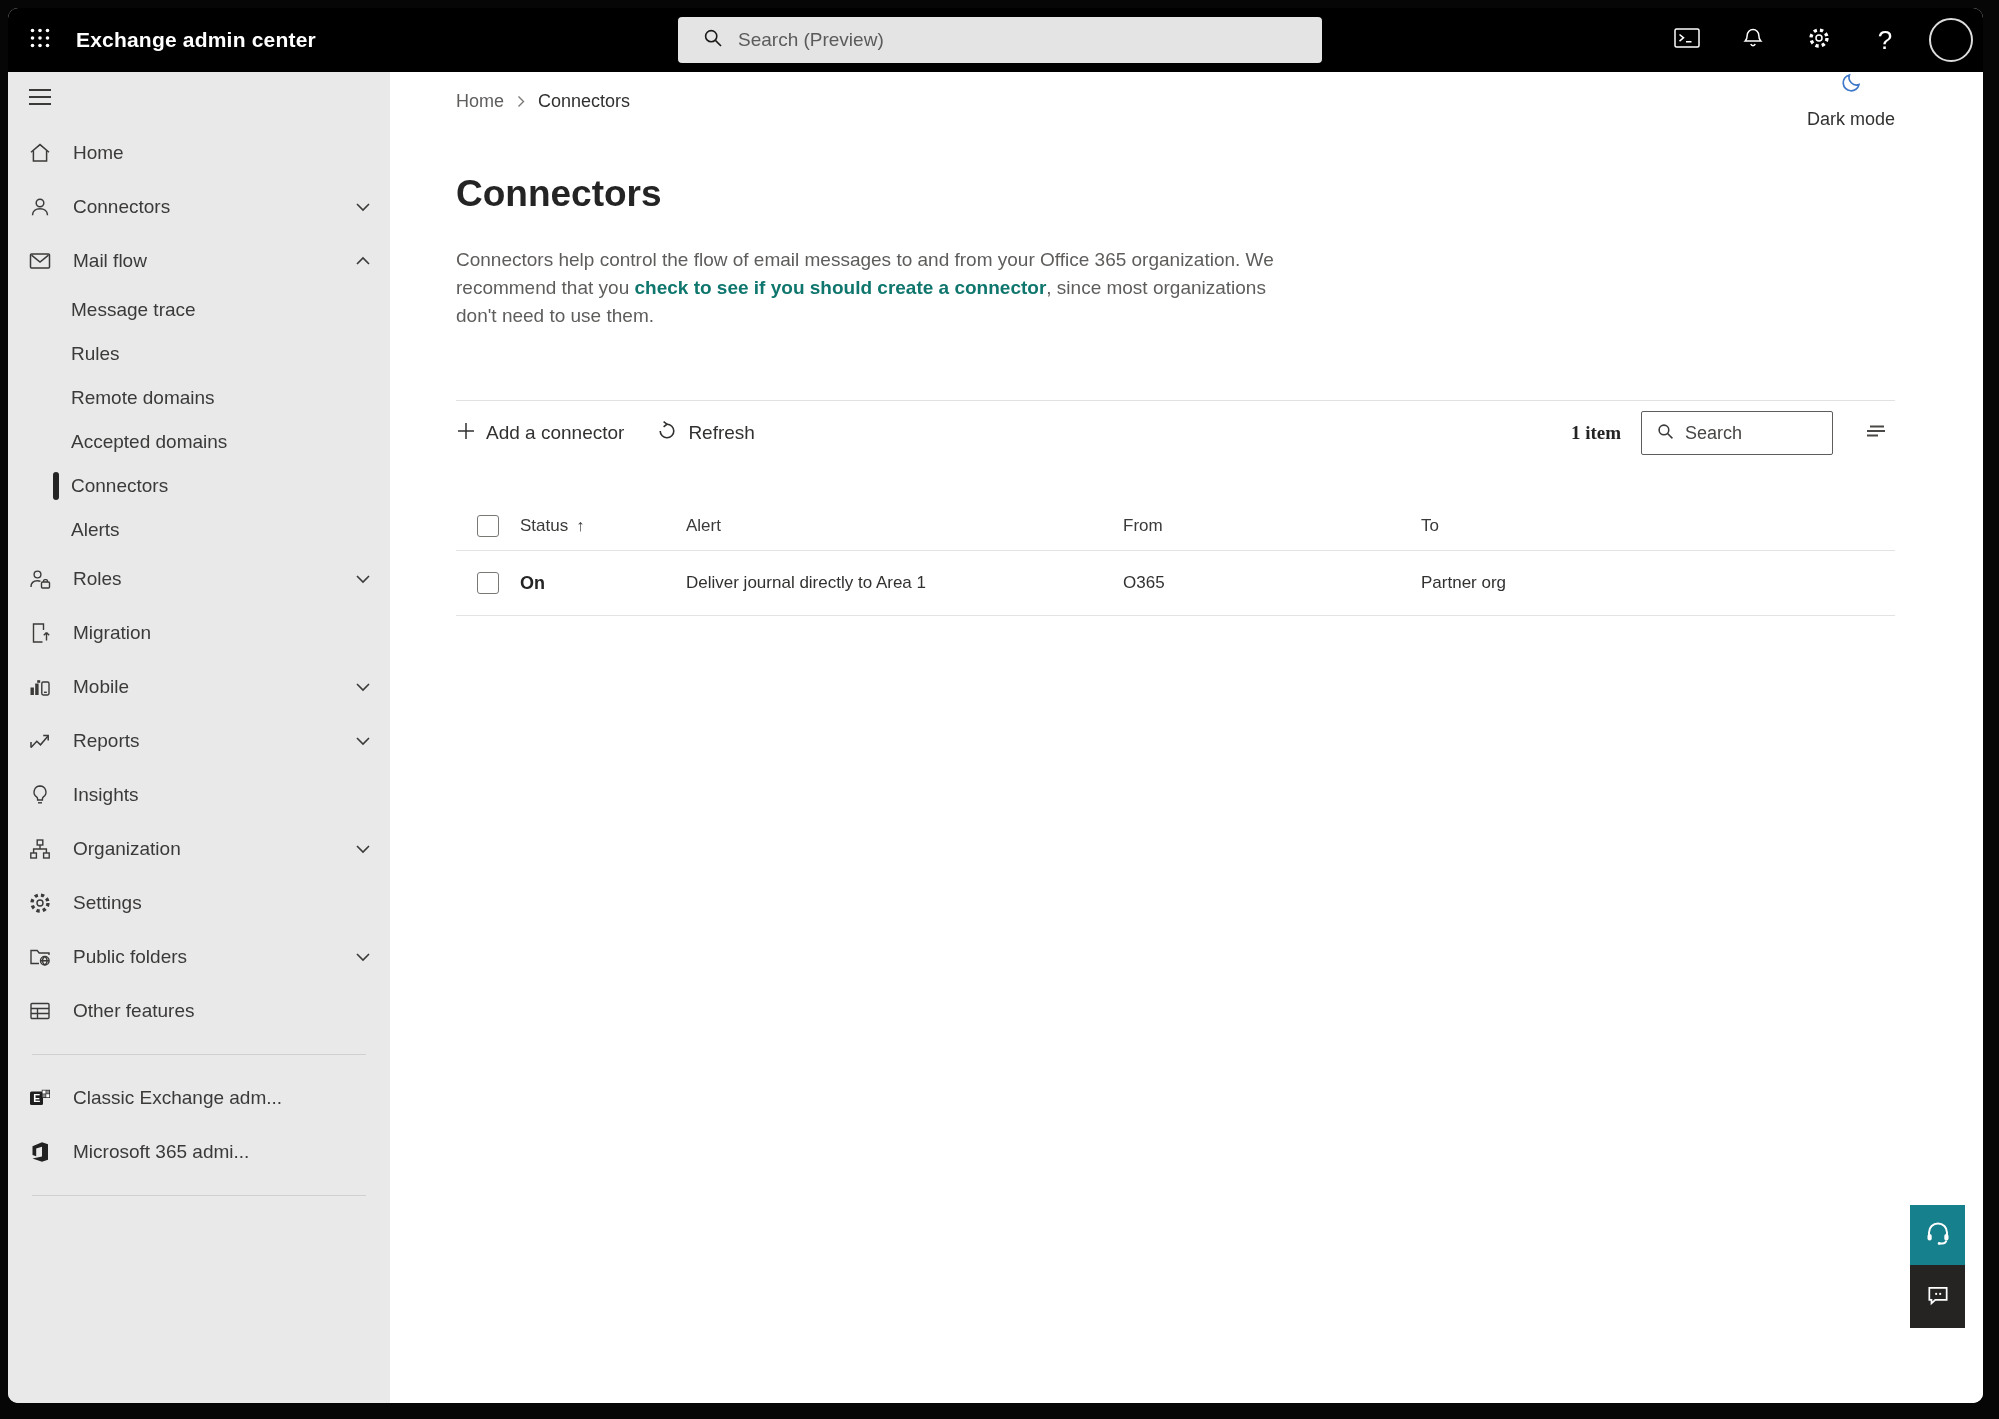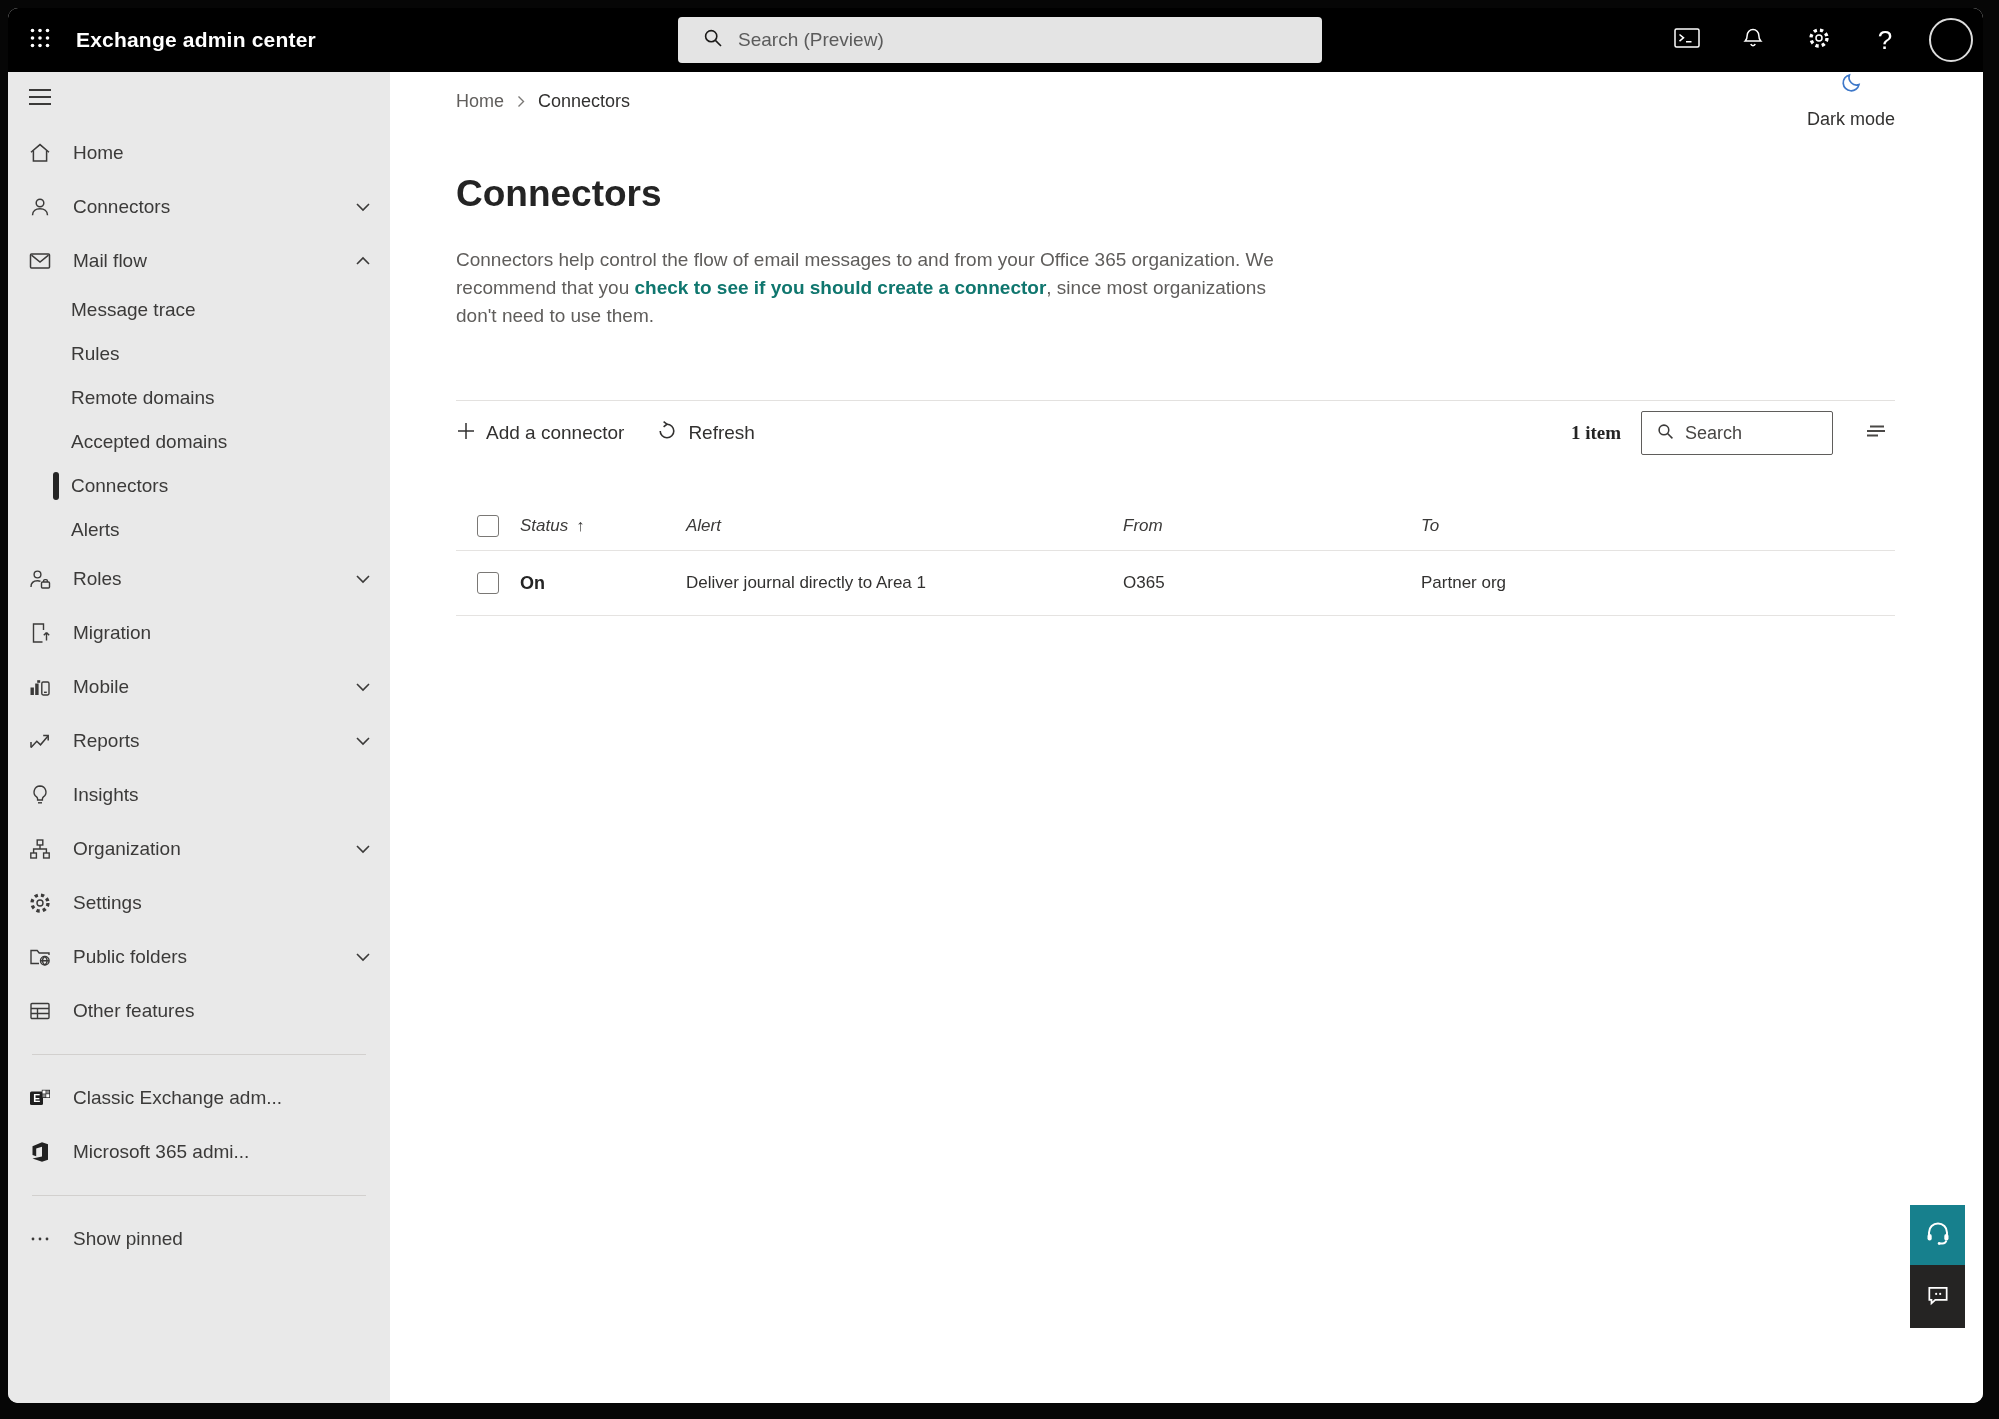--- a/index.html
+++ b/index.html
@@ -65,21 +65,21 @@
                        min-width:0; font-family:"Liberation Sans",sans-serif; }
   .list-search input::placeholder { color:#484644; opacity:1; }
   .filter-btn { margin-left:26px; width:36px; height:36px; display:flex; align-items:center; justify-content:center; cursor:pointer; }
 
   .table { margin-top:36px; }
   .thead, .trow { display:grid; grid-template-columns:64px 166px 437px 298px 1fr; align-items:center; }
   .thead { height:50px; border-bottom:1px solid #e5e3e1; }
   .trow  { height:65px; border-bottom:1px solid #e5e3e1; }
   .cb-wrap { padding-left:21px; display:flex; }
   .checkbox { width:22px; height:22px; border:1.5px solid #7a7875; border-radius:3px; background:#fff; cursor:pointer; }
-  .th { font-size:17px; color:#3b3a39; display:flex; align-items:center; gap:8px;font-style:italic; }
+  .th { font-size:17px; color:#3b3a39; display:flex; align-items:center; gap:8px; }
   .sort { font-size:16px; color:#3b3a39; }
   .td { font-size:17px; color:#323130; }
   .td.status { font-size:18px; font-weight:600; color:#242424; }
 
   
   .float-stack { position:absolute; right:18px; bottom:75px; width:55px; display:flex; flex-direction:column; }
   .float-btn { width:55px; display:flex; align-items:center; justify-content:center; cursor:pointer; }
   .help-btn { height:60px; background:#17808d; }
   .feedback-btn { height:63px; background:#252423; }
 </style>
@@ -369,30 +369,20 @@
         <span class="nico">
           <svg width="24" height="24" viewBox="0 0 24 24">
             <path d="M14 2.2 L20 4.2 V19.8 L14 21.8 L4.5 18.6 L14 16.4 V6.8 L8.2 8.4 V16.2 L4.5 15 V6.2 Z" fill="#222"></path>
           </svg>
         </span>
         <span class="nlabel">Microsoft 365 admi...</span>
       </div>
 
       <div class="side-divider"></div>
 
-      <div class="nav-item">
-        <span class="nico">
-          <svg width="24" height="24" viewBox="0 0 24 24" fill="#3b3a39">
-            <circle cx="5" cy="12" r="1.4"></circle>
-              <circle cx="12" cy="12" r="1.4"></circle>
-              <circle cx="19" cy="12" r="1.4"></circle>
-          </svg>
-        </span>
-        <span class="nlabel">Show pinned</span>
-      </div>
     </div>
 
     <div class="main">
 
       <div class="main-header">
         <div class="breadcrumb">
           <span class="crumb-home">Home</span>
           <span class="crumb-sep">
             <svg width="10" height="15" viewBox="0 0 10 15" fill="none" stroke="#7a7875" stroke-width="1.4">
               <path d="M2.5 2.5 L7.5 7.5 L2.5 12.5"></path>

